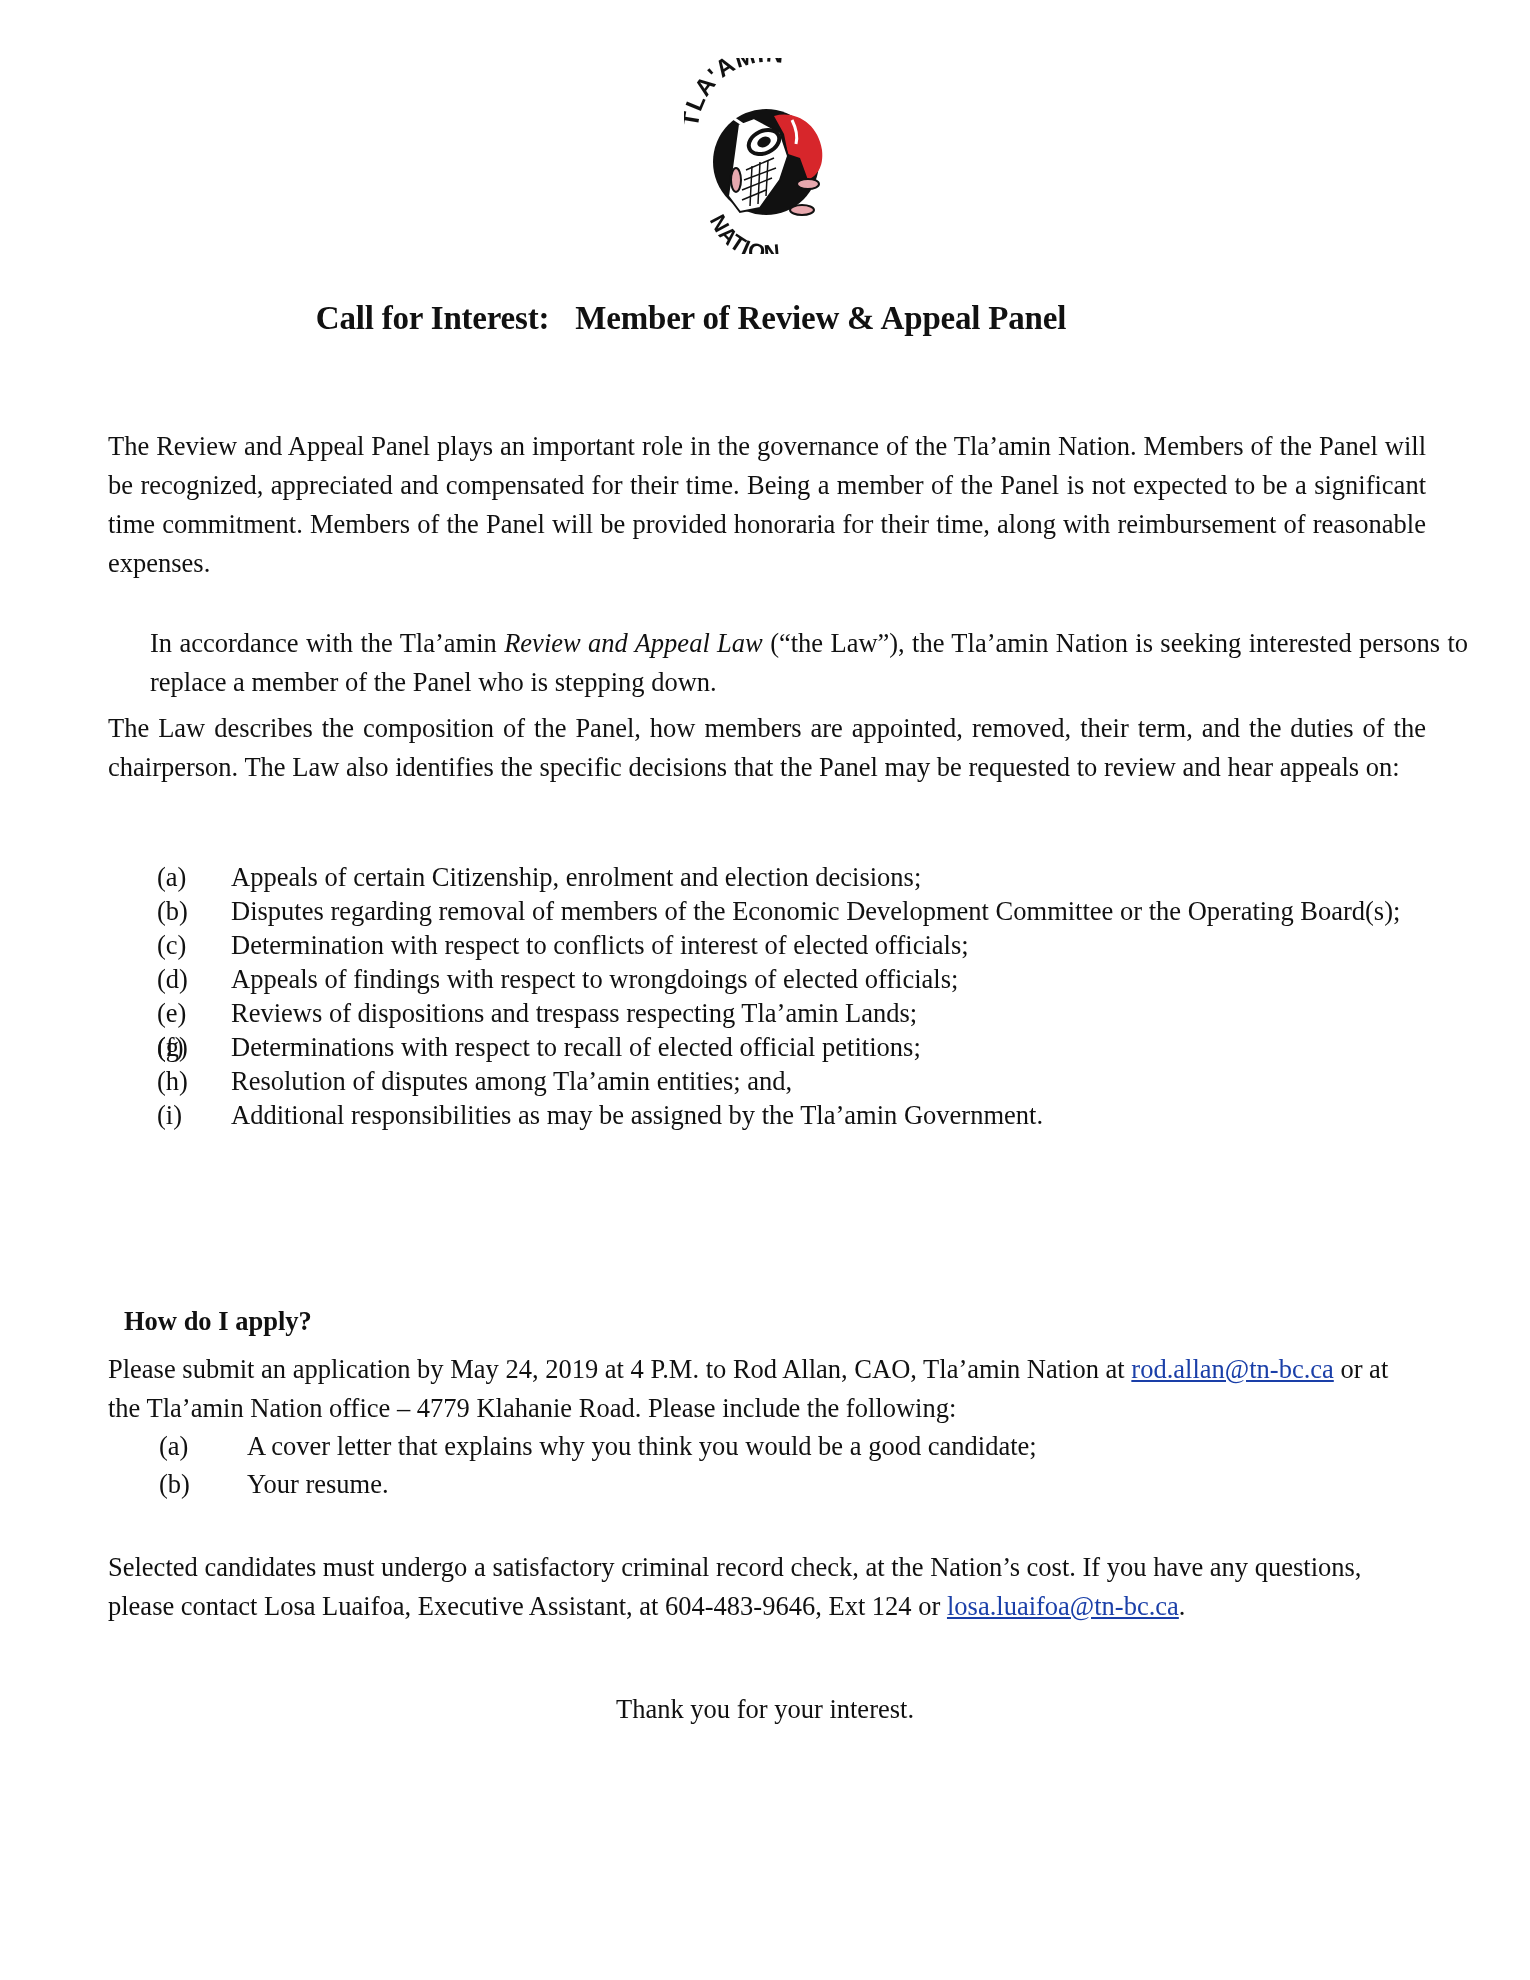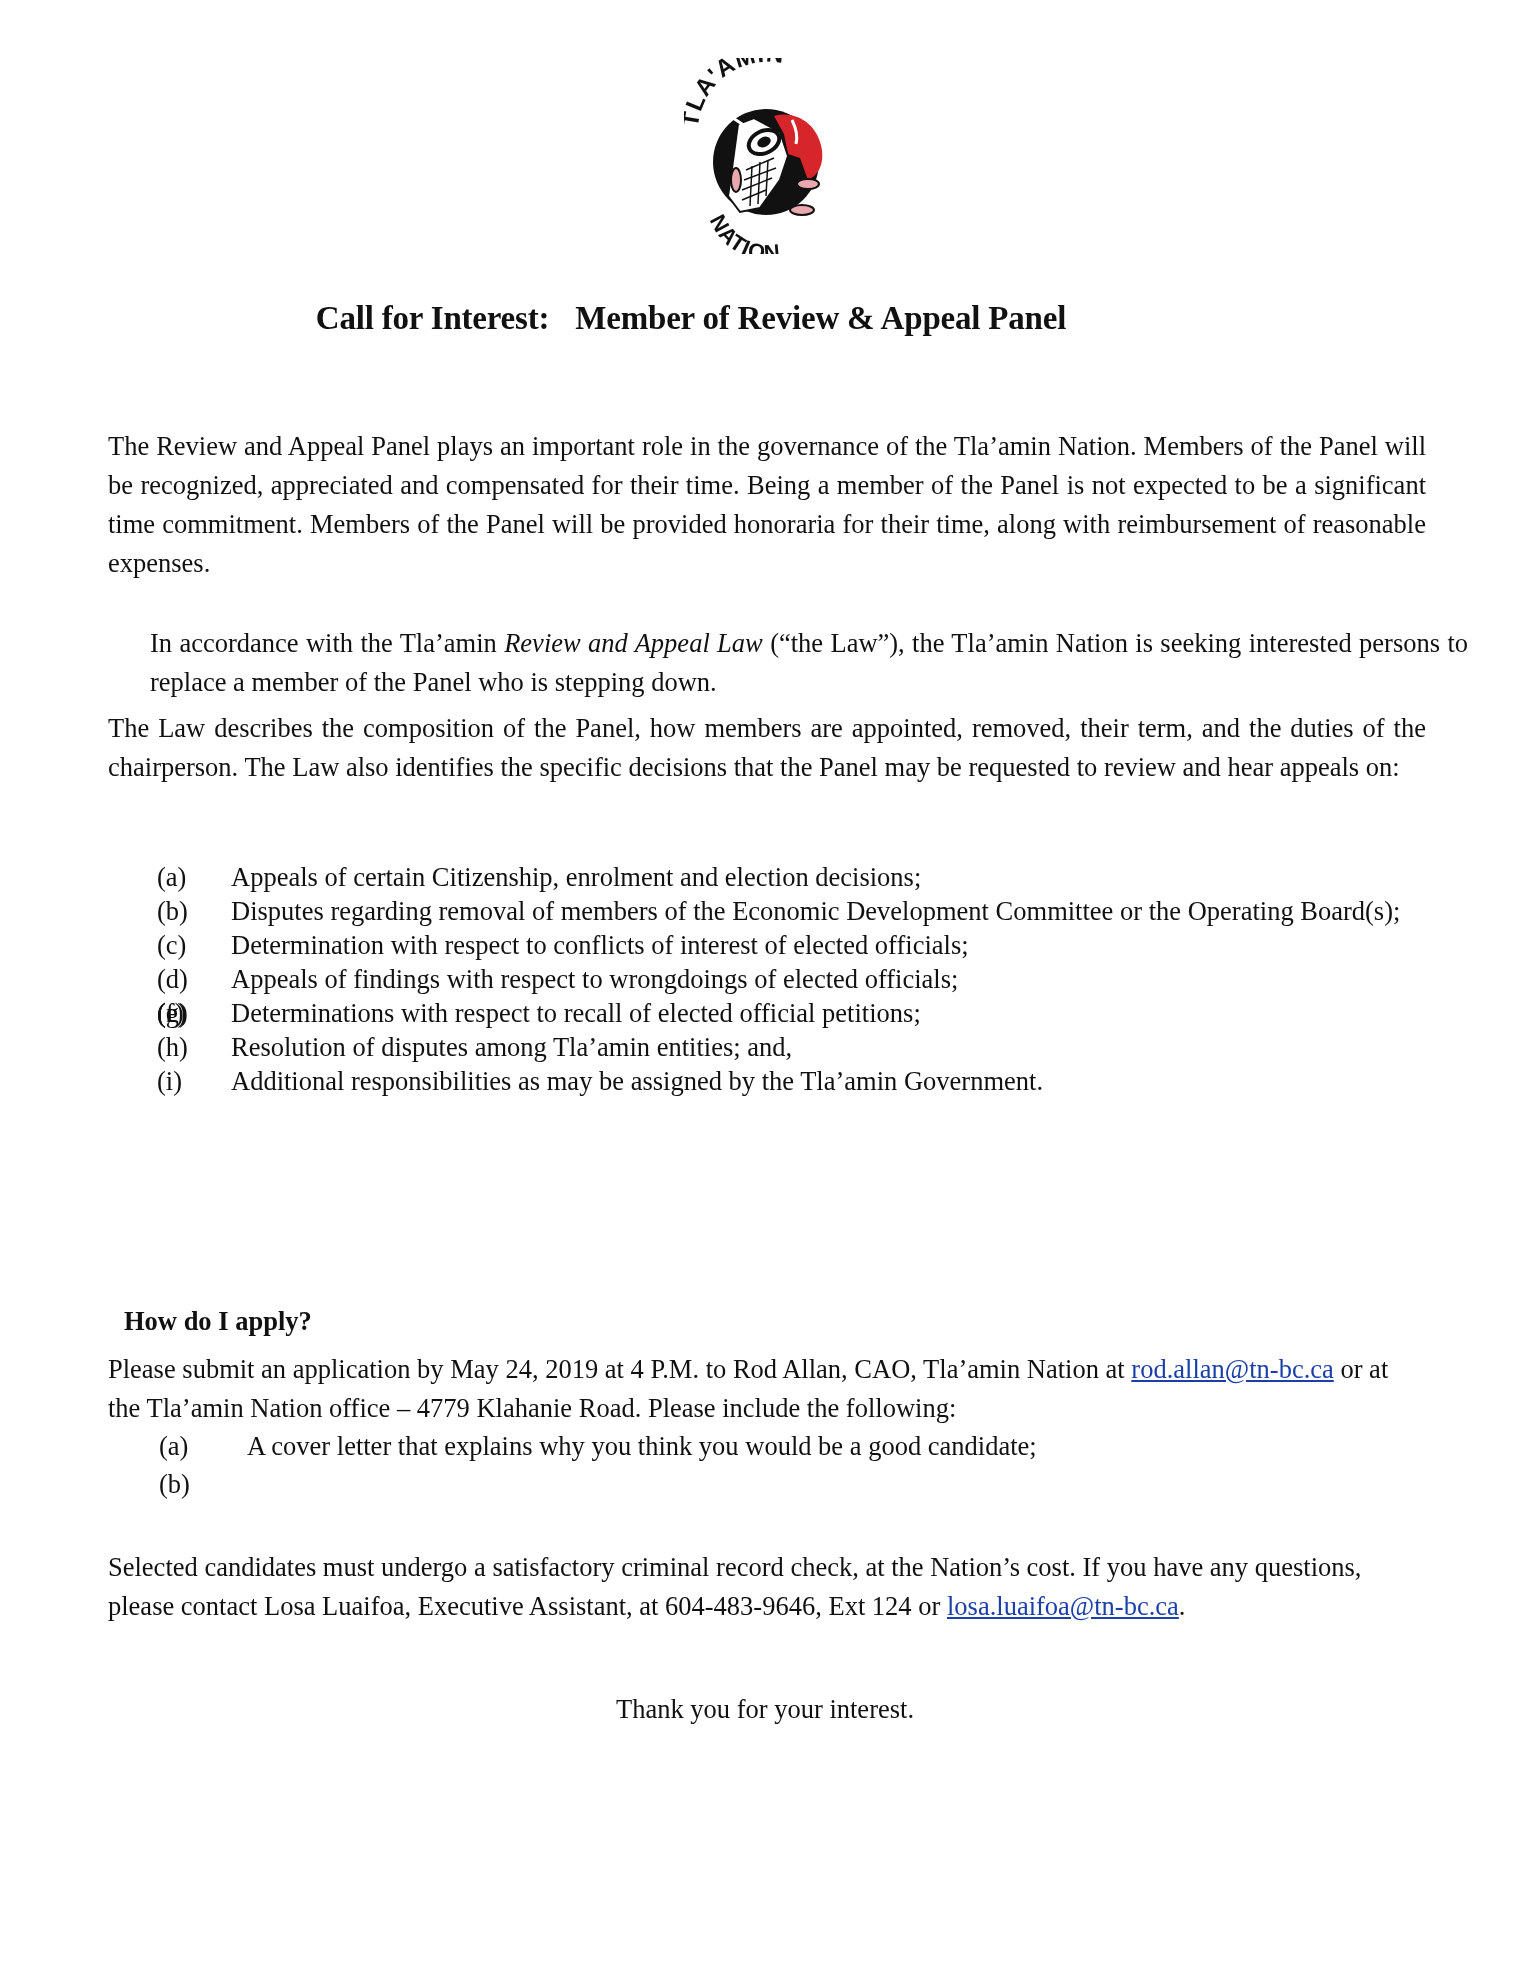--- a/index.html
+++ b/index.html
@@ -114,20 +114,21 @@
     <li class="li">
         <span class="lbl">(c)</span>
         <span class="txt">Determination with respect to conflicts of interest of elected officials;</span>
       </li>
     <li class="li">
         <span class="lbl">(d)</span>
         <span class="txt">Appeals of findings with respect to wrongdoings of elected officials;</span>
       </li>
     <li class="li">
         <span class="lbl">(e)</span>
+        <span class="txt">Reviews of dispositions and trespass respecting Tla’amin Lands;</span>
       </li>
     <li class="li">
         <span class="lbl">(f)</span>
       </li>
     <li class="li">
         <span class="lbl">(g)</span>
         <span class="txt">Determinations with respect to recall of elected official petitions;</span>
       </li>
     <li class="li">
         <span class="lbl">(h)</span>
@@ -142,19 +143,20 @@
   <div class="heading">How do I apply?</div>
   <p class="para p4"><span>Please submit an application by May 24, 2019 at 4 P.M. to Rod Allan, CAO, Tla’amin Nation at </span><a class="link" href="#">rod.allan@tn-bc.ca</a><span> or at the Tla’amin Nation office – 4779 Klahanie Road.  Please include the following:</span></p>
 
   <ul class="list list2">
     <li class="li">
         <span class="lbl">(a)</span>
         <span class="txt">A cover letter that explains why you think you would be a good candidate;</span>
       </li>
     <li class="li">
         <span class="lbl">(b)</span>
+        <span class="txt">Your resume.</span>
       </li>
   </ul>
 
   <p class="para p5"><span>Selected candidates must undergo a satisfactory criminal record check, at the Nation’s cost. If you have any questions, please contact Losa Luaifoa, Executive Assistant, at 604-483-9646, Ext 124 or </span><a class="link" href="#">losa.luaifoa@tn-bc.ca</a><span>.</span></p>
 
   <div class="thanks">Thank you for your interest.</div>
 </div>
 
 </body></html>

